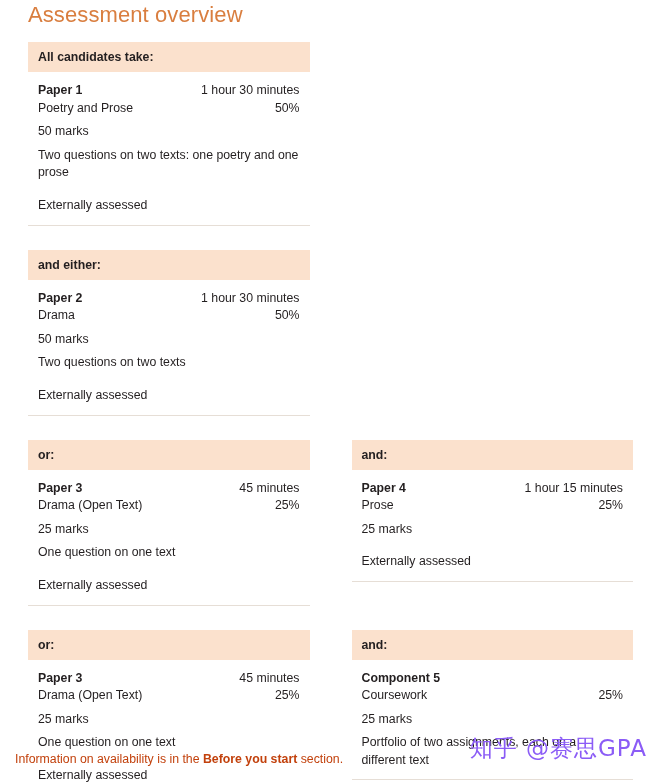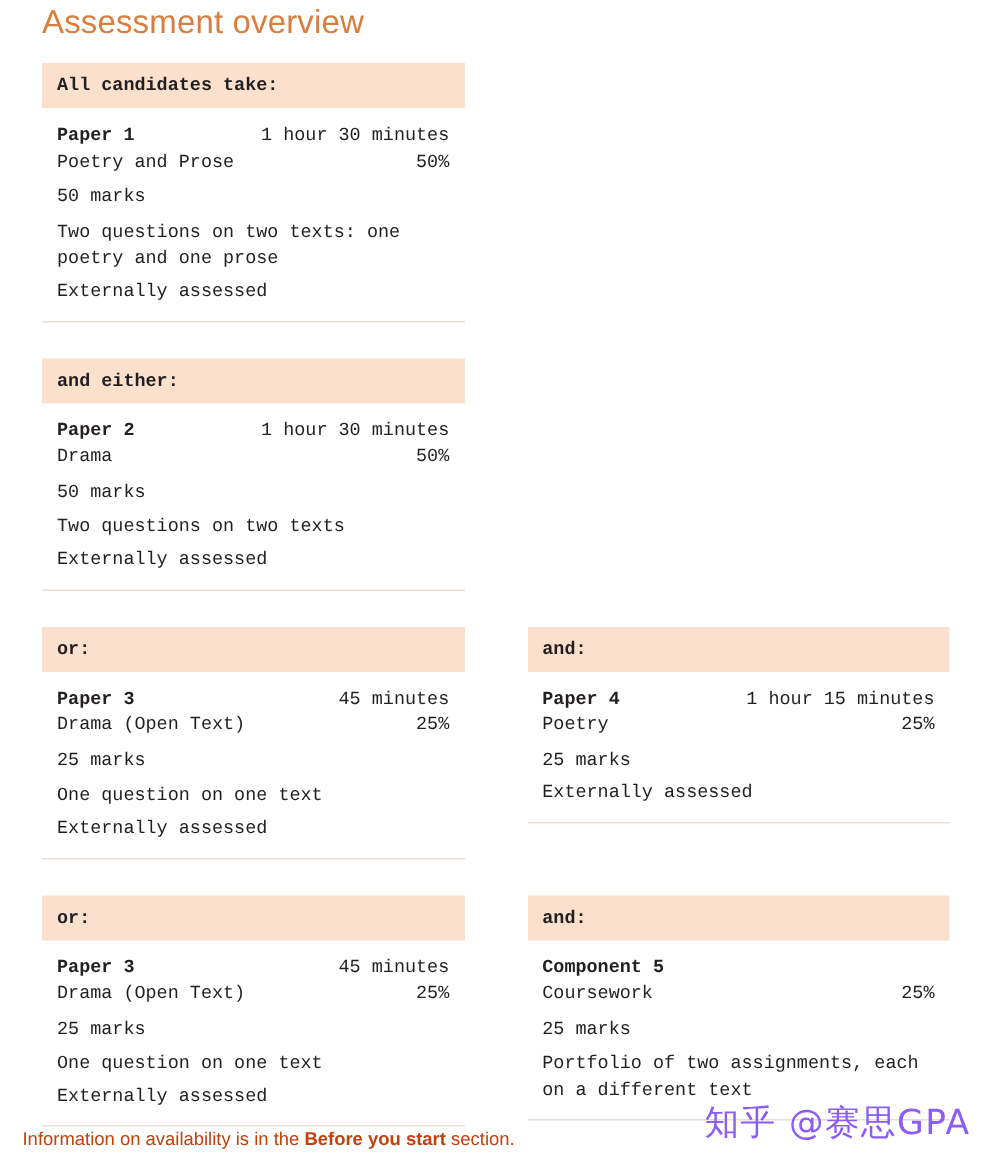--- a/index.html
+++ b/index.html
@@ -43,21 +43,20 @@
   }
 
   .rows {
     margin-top: 16px;
   }
 
   .row {
     display: flex;
     gap: 42px;
     align-items: flex-start;
-    font-family: Liberation Mono, monospace;
   }
 
   .card {
     width: 284px;
     box-sizing: border-box;
     border-bottom: 1px solid #e6ded6;
     padding-bottom: 10px;
   }
 
   .card.is-ghost {
@@ -92,21 +91,21 @@
 
   .line.title .left { font-weight: bold; }
 
   .detail {
     font-size: 12.3px;
     line-height: 17.6px;
     margin-top: 6px;
   }
 
   .detail.sub {
-    margin-top: 4px;
+    margin-top: 15px;
   }
 
   .spacer-row {
     height: 24px;
   }
 
   .footer-note {
     position: absolute;
     left: 15px;
     bottom: 17px;
@@ -199,21 +198,21 @@
         </div>
       </div>
       <div class="card">
         <div class="card-header">and:</div>
         <div class="card-body">
           <div class="line title">
             <span class="left">Paper 4</span>
             <span class="right">1 hour 15 minutes</span>
           </div>
           <div class="line">
-            <span class="left">Poetry</span>
+            <span class="left">Prose</span>
             <span class="right">25%</span>
           </div>
           <div class="detail">25 marks</div>
           <div class="detail sub">Externally assessed</div>
         </div>
       </div>
     </div>
 
     <div class="spacer-row"></div>
 

